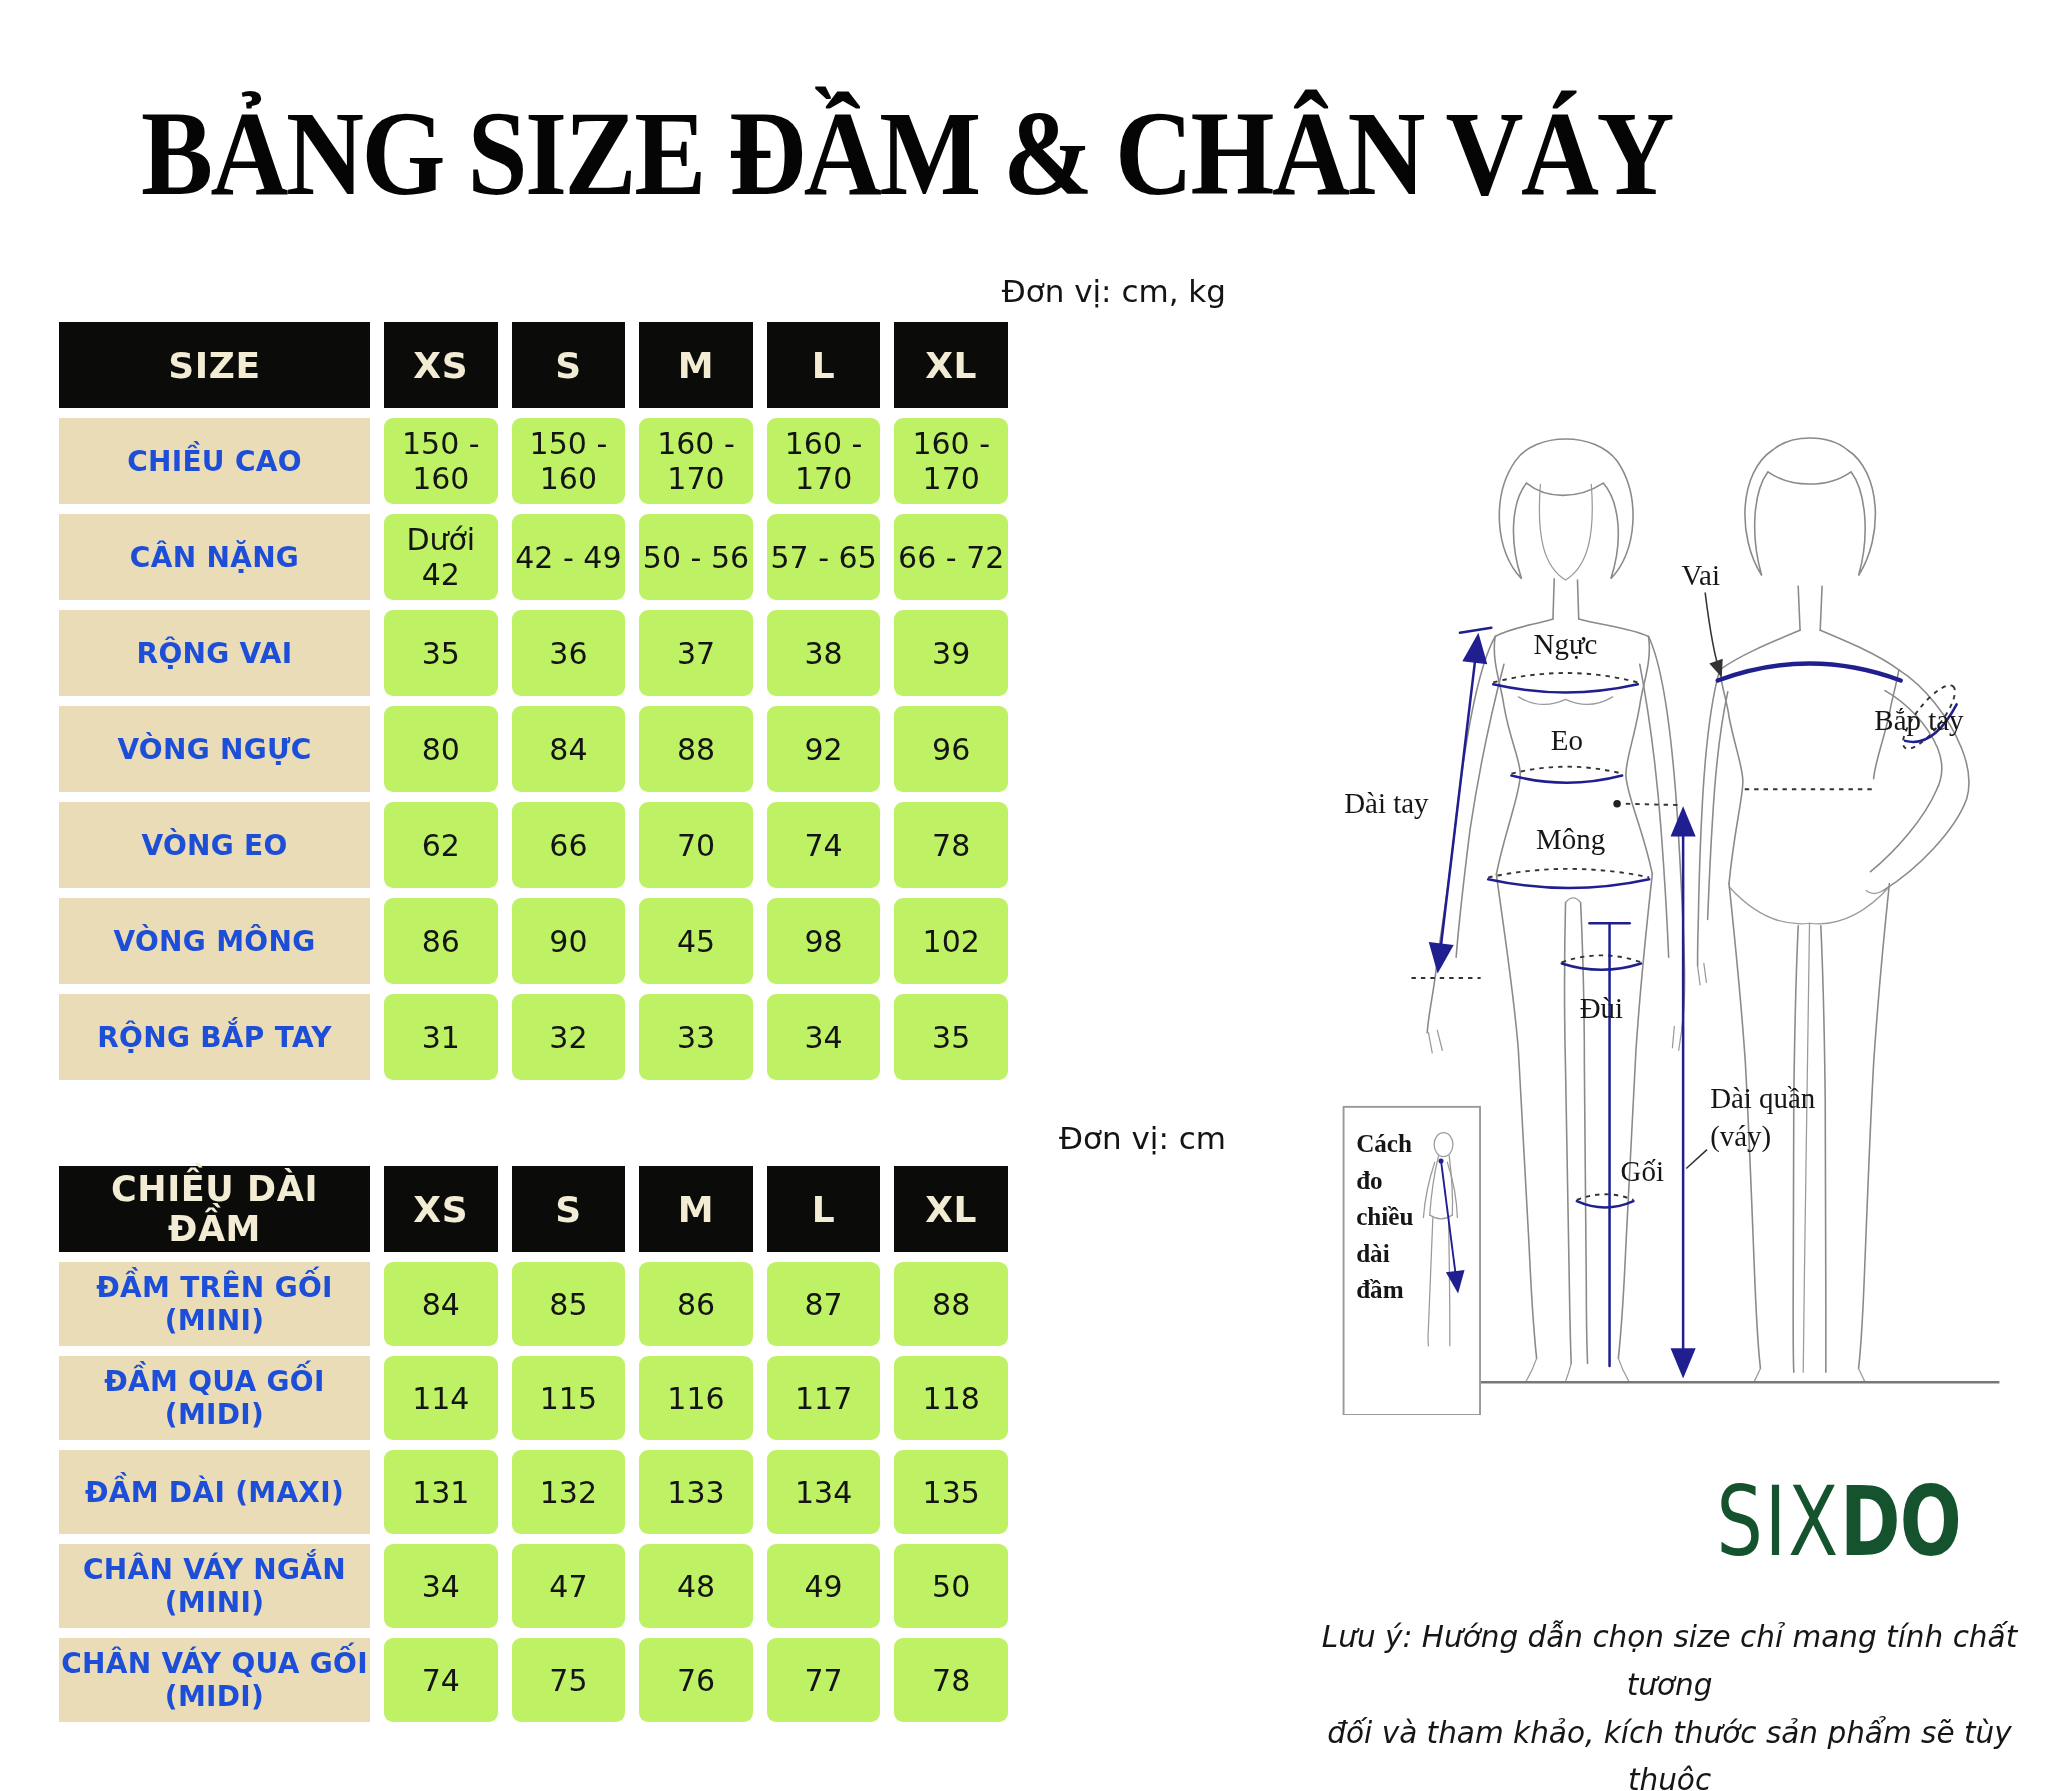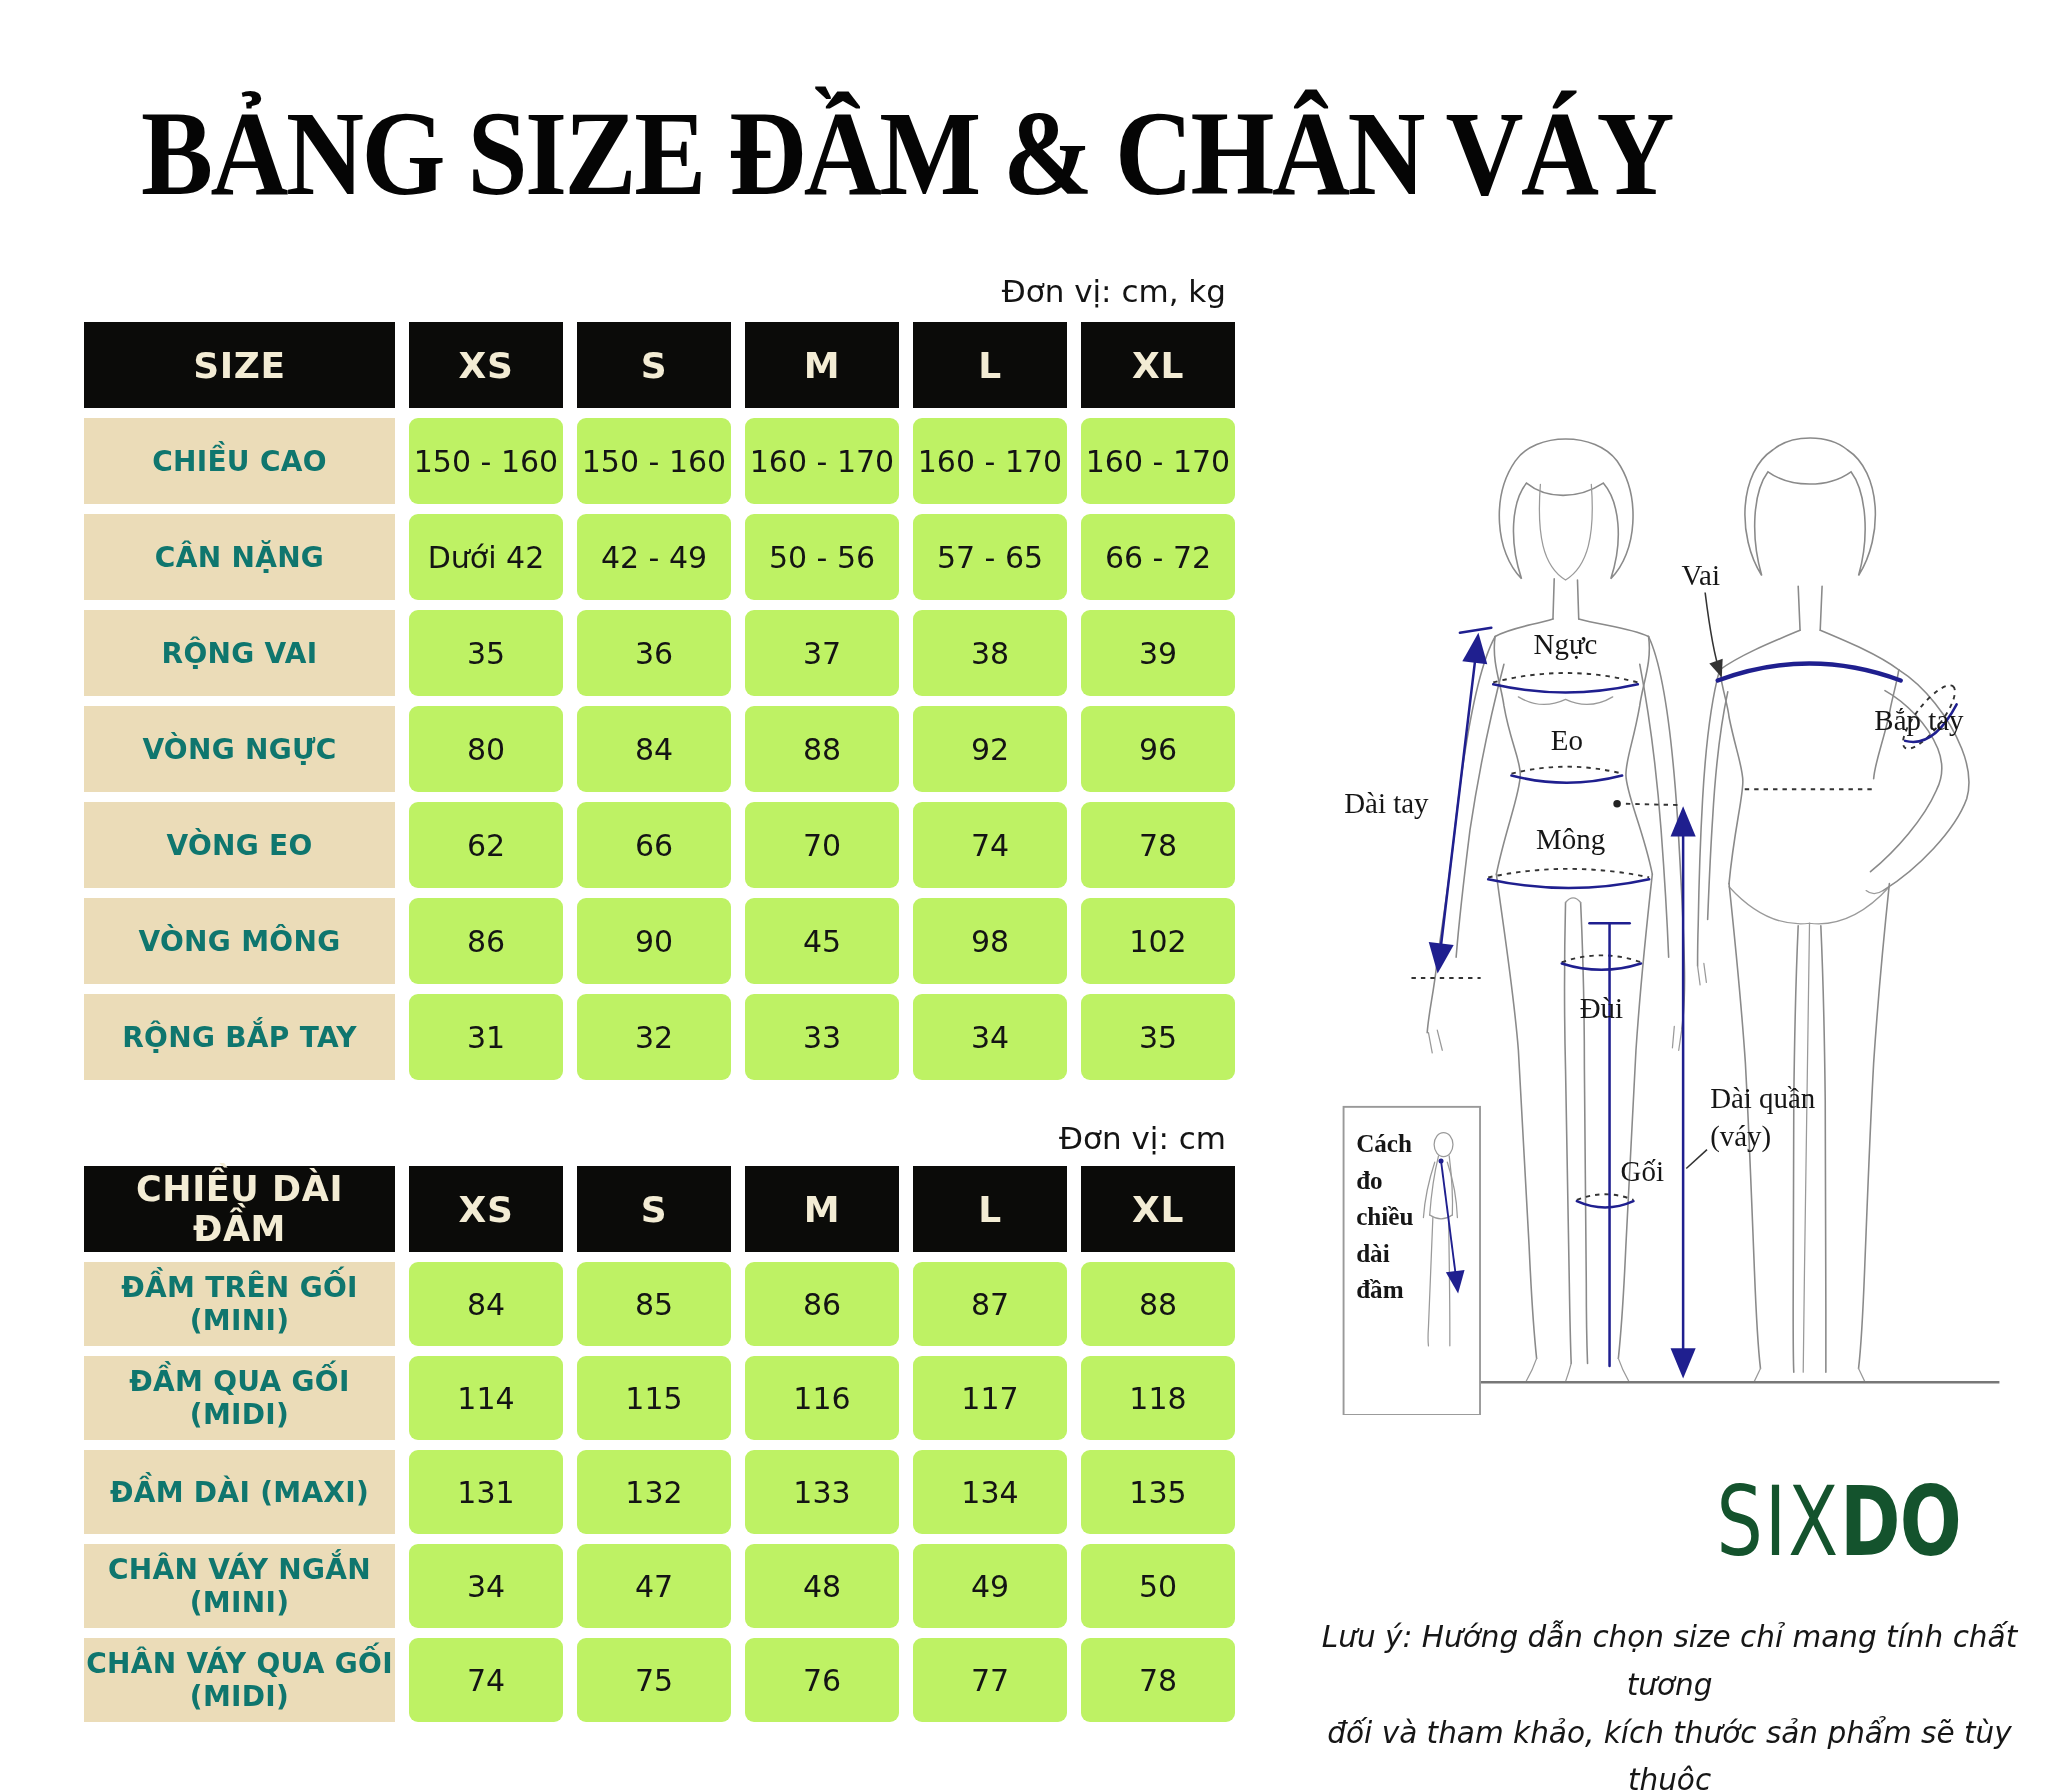--- a/index.html
+++ b/index.html
@@ -9,28 +9,28 @@
   .page-title{position:absolute;left:141px;top:93px;margin:0;
     font-family:"Liberation Serif","DejaVu Serif",serif;font-weight:bold;
     font-size:108px;letter-spacing:-2.5px;line-height:1;color:#050505;
     transform:scaleY(1.12);transform-origin:left top;white-space:nowrap;}
   
   .unit{position:absolute;left:75px;width:1151px;text-align:right;
         font-size:31px;color:#141414;}
   .unit1{top:273px;}
   .unit2{top:1120px;}
   
-  .sztable{position:absolute;left:84px;width:1151px;display:grid;
+  .sztable{position:absolute;left:59px;width:949px;display:grid;
     grid-template-columns:311px repeat(5,1fr);column-gap:14px;row-gap:10px;}
   .table1{top:322px;grid-template-rows:86px repeat(7,86px);}
   .table2{top:1166px;grid-template-rows:86px repeat(5,84px);}
   .cell{display:flex;align-items:center;justify-content:center;text-align:center;}
   .cell.head{background:#0b0b09;color:#f3ecd4;font-weight:bold;font-size:36px;letter-spacing:0.6px;}
   .table2 .cell.head.labelcol{font-size:35px;}
-  .cell.rowlabel{background:#ebdcb8;font-weight:bold;font-size:28px;letter-spacing:0.3px;color:#0f766e;}
+  .cell.rowlabel{background:#ebdcb8;font-weight:bold;font-size:28px;letter-spacing:0.3px;color:#1d4ed8;}
   .table2 .cell.rowlabel{font-size:28px;}
   .cell.val{background:#bef264;font-size:30px;font-weight:400;color:#141414;border-radius:9px;}
   
   .diagram{position:absolute;left:1270px;top:390px;width:786px;height:1025px;}
   .diagram svg{width:100%;height:100%;display:block;}
   .sk{fill:none;stroke:#8a8a8a;stroke-width:2.5;stroke-linecap:round;}
   .skt{fill:none;stroke:#9a9a9a;stroke-width:2;stroke-linecap:round;}
   .nv{fill:none;stroke:#1f1f8f;stroke-width:4;stroke-linecap:round;}
   .nvthick{fill:none;stroke:#1f1f8f;stroke-width:7;stroke-linecap:round;}
   .dash{fill:none;stroke:#333333;stroke-width:3;stroke-dasharray:7 8;}

